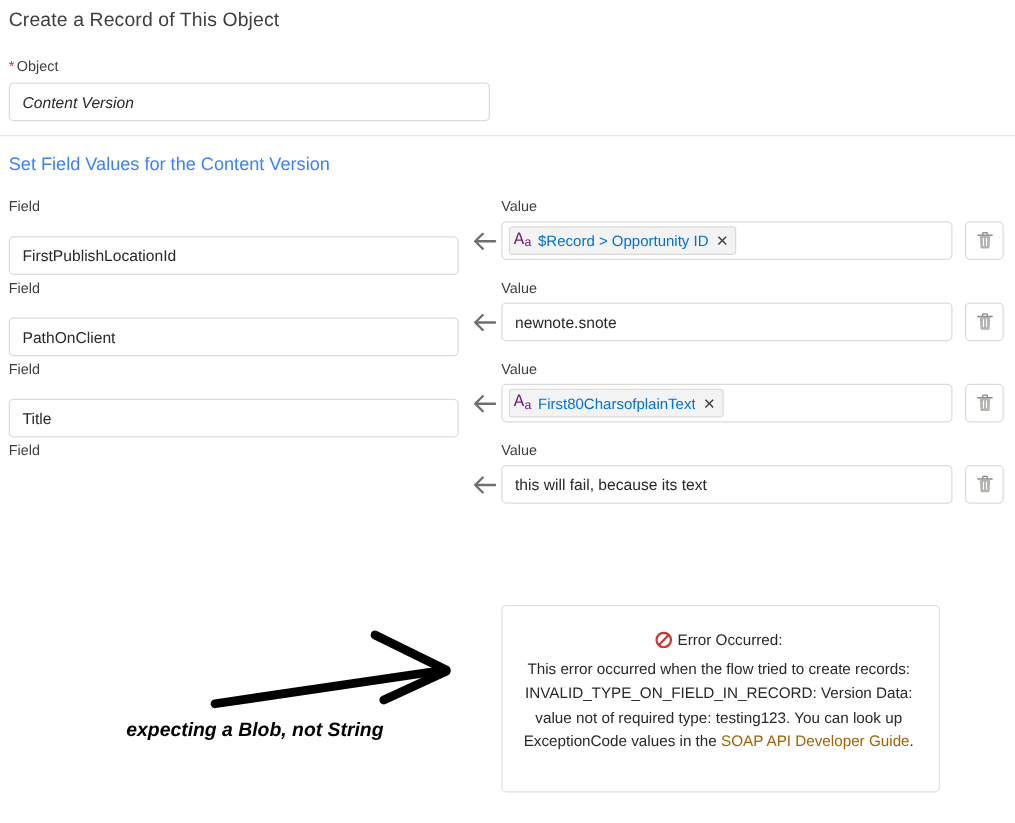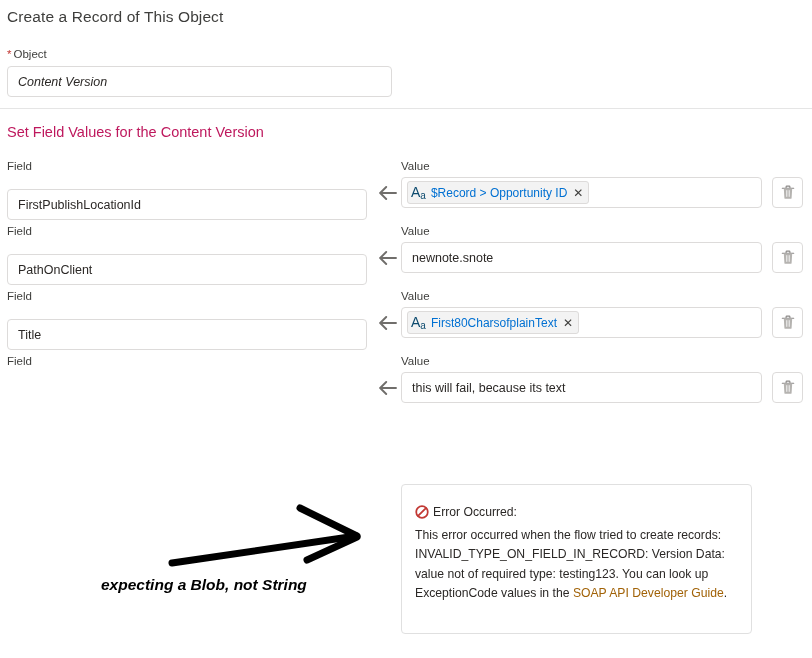--- a/index.html
+++ b/index.html
@@ -29,21 +29,21 @@
     background:#fff; border:1px solid #dddbda; border-radius:4px;
     font-size:12.5px; color:#2b2826; font-family:"Liberation Sans", sans-serif;
     display:flex; align-items:center; padding:0 10px;
     height:31px;
   }
   #object-input { position:absolute; left:7px; top:66px; width:385px;font-style:italic; }
 
   
   .section-title {
     position:absolute; left:7px; top:124px;
-    font-size:14.5px; color:#be185d; font-weight:400;
+    font-size:14.5px; color:#3b82f6; font-weight:400;
   }
 
   
   .row { position:absolute; left:0; width:812px; height:65px; }
   .col-label { position:absolute; font-size:11.5px; color:#3e3e3c; top:0; }
   .lbl-field { left:7px; }
   .lbl-value { left:401px; }
 
   .field-box { position:absolute; left:7px; top:29px; width:360px; }
   .value-box { position:absolute; left:401px; top:17px; width:361px; }
@@ -63,40 +63,41 @@
   .trash-btn svg { display:block; }
 
   
   .pill {
     display:inline-flex; align-items:center;
     background:#f3f3f3; border:1px solid #dddbda; border-radius:3px;
     height:23px; padding:0 5px 0 3px; margin-left:-5px;
     max-width:100%;
   }
   .pill-icon {
-    font-family:Liberation Sans, sans-serif;
-    color:#0c4a6e; margin-right:5px; line-height:1;
+    font-family:Liberation Mono, monospace;
+    color:#701a75; margin-right:5px; line-height:1;
     display:inline-block; white-space:nowrap;
   }
   .pill-icon .big { font-size:14px; }
   .pill-icon .small { font-size:10px; vertical-align:-2px; }
   .pill-text {
     color:#0070d2; font-size:12px; white-space:nowrap;
     overflow:hidden; text-overflow:ellipsis;
   }
   .pill-x {
     margin-left:6px; color:#3e3e3c; font-size:12px; line-height:1;
     cursor:pointer; font-weight:400;
   }
 
   
   .error-panel {
     position:absolute; left:401px; top:484px; width:351px; height:150px;
     background:#fff; border:1px solid #e0e0e0; border-radius:4px;
     padding:18px 16px 10px 13px;
+    text-align:center;
   }
   .error-text {
     font-size:12.2px; line-height:19.5px; color:#2b2826;
     margin:0;
   }
   .err-icon {
     display:inline-block; vertical-align:-3px; margin-right:4px;
   }
   .err-link { color:#a16207; text-decoration:none; }
 

